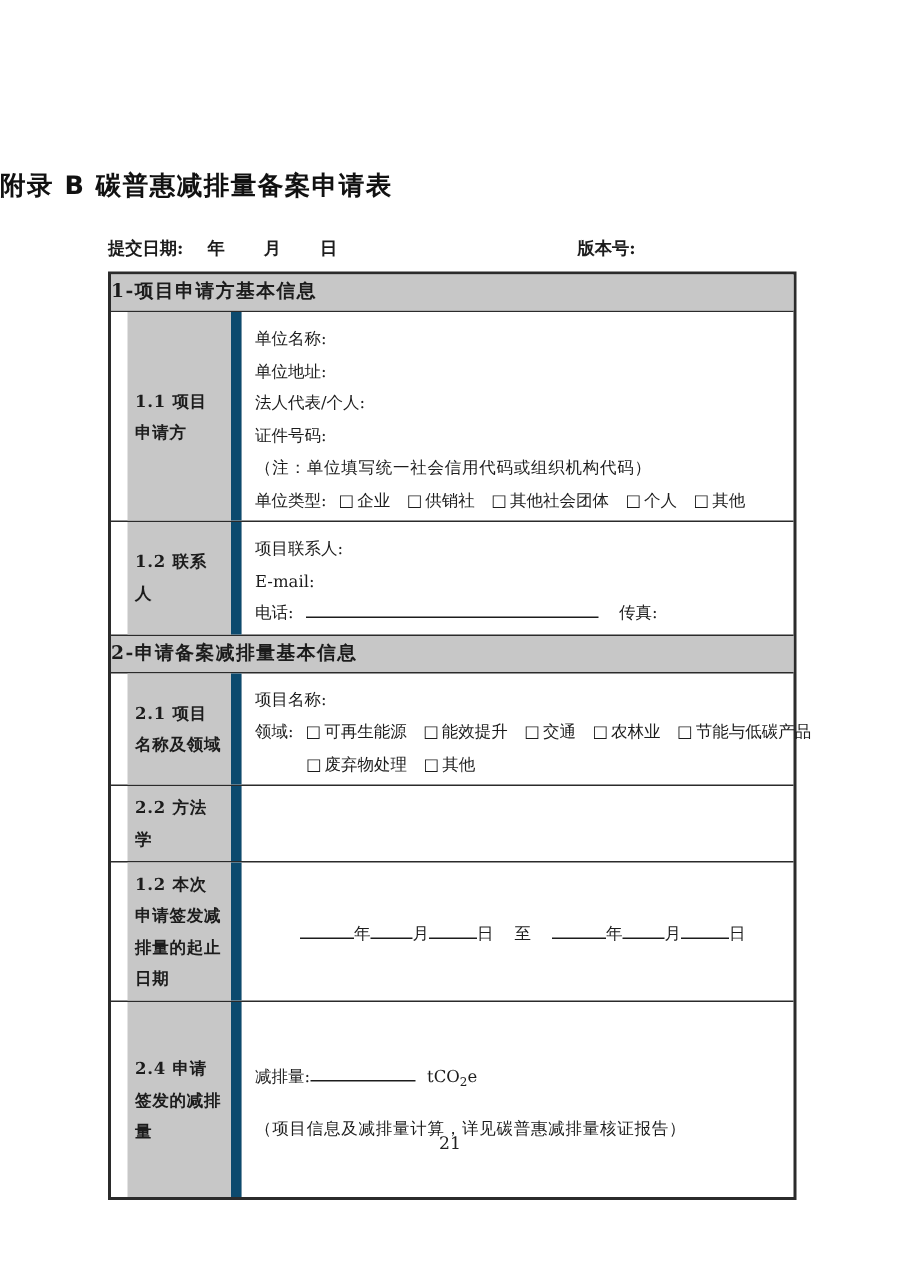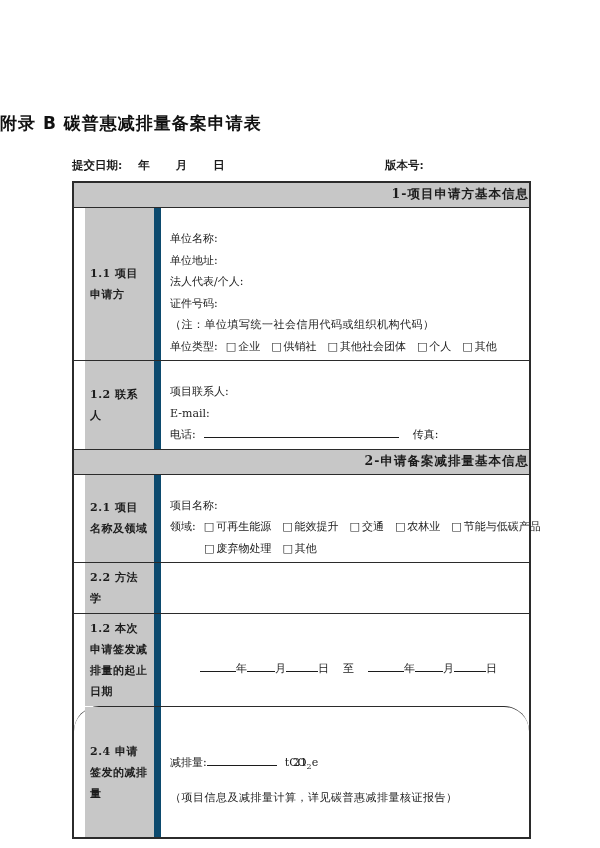--- a/index.html
+++ b/index.html
@@ -49,21 +49,21 @@
     width: 459px;
     border: 2px solid #2b2b2b;
     font-size: 11px;
   }
   .t-row { display: flex; border-top: 1px solid #2b2b2b; align-items: stretch; }
   .t-row:first-child { border-top: none; }
 
   .section-header {
     background: #c7c7c7;
     width: 100%;
-    text-align: right;
+    text-align: left;
     font-weight: 700;
     font-size: 12.5px;
     padding: 3px 0 4px 0;
     letter-spacing: 1px;
   }
 
   .left-cell {
     width: 76px;
     min-width: 76px;
     background: #c7c7c7;
@@ -72,33 +72,33 @@
     padding: 4px 5px;
     display: flex;
     flex-direction: column;
     justify-content: center;
     line-height: 21px;
     letter-spacing: 0.5px;
     margin-left: 11px;
   }
   .right-cell {
     flex: 1;
-    padding: 20px 8px 3px 9px;
+    padding: 7px 8px 3px 9px;
     display: flex;
     flex-direction: column;
     justify-content: center;
   }
   .line { line-height: 21.5px; white-space: nowrap; }
 
   .row-11 { min-height: 130px; }
   .row-12 { min-height: 69px; }
   .row-21 { min-height: 70px; }
   .row-22 { min-height: 47px; }
   .row-23 { min-height: 60px; }
-  .row-24 { min-height: 131px; border-radius: 25px; }
+  .row-24 { min-height: 131px; }
 
   .note { letter-spacing: 0.5px; }
 
   .blank {
     display: inline-block;
     border-bottom: 1px solid #1c1c1c;
     height: 12px;
     vertical-align: baseline;
   }
   .blank.w195 { width: 195px; }

